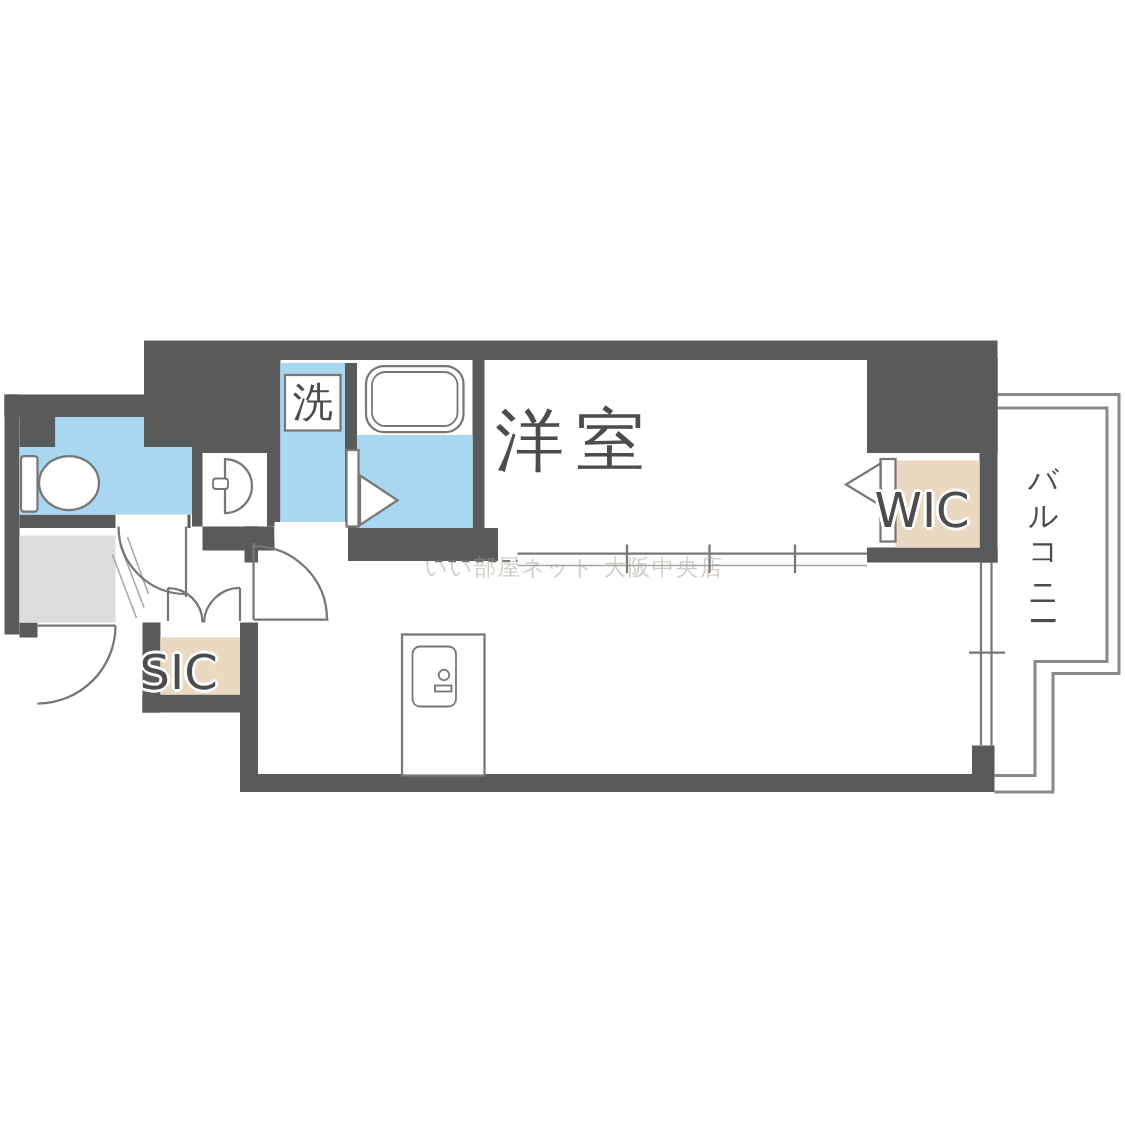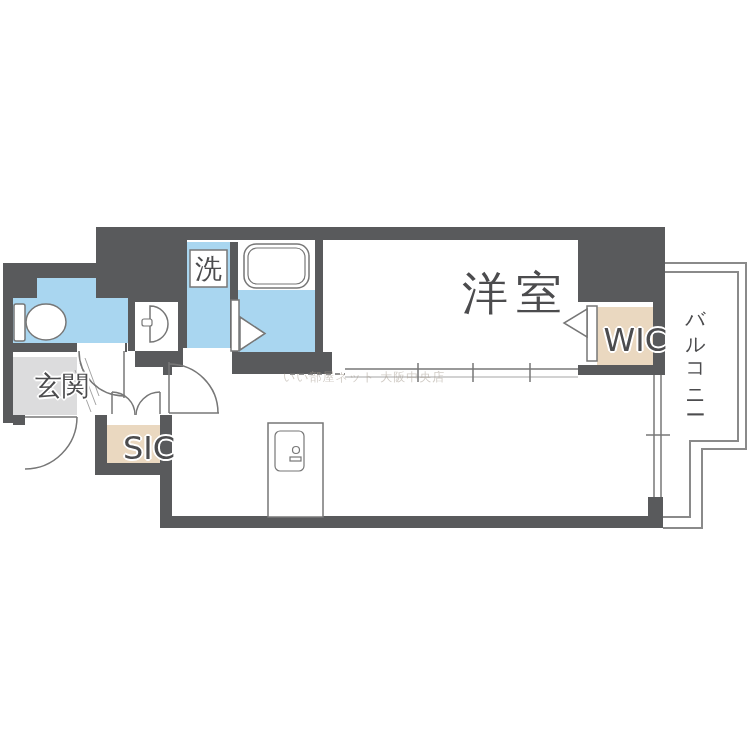--- a/index.html
+++ b/index.html
@@ -12,29 +12,29 @@
   .entry{fill:var(--entry,#dcdcdd);}
   .gap{fill:#ffffff;}
   .ico{fill:#ffffff;stroke:var(--line,#777);stroke-width:1.5;}
   .ico2{fill:none;stroke:var(--line,#777);stroke-width:1.2;}
   .ln{fill:none;stroke:var(--line,#777);stroke-width:1.5;}
   .lnthin{fill:none;stroke:#a5a5a5;stroke-width:1;}
   .bal{fill:none;stroke:var(--balcony_line,#8a8a8a);stroke-width:2;}
   .dash{fill:none;stroke:#6e6e6e;stroke-width:1.5;stroke-dasharray:5 4;}
   .knob{fill:#ffffff;stroke:var(--line,#777);stroke-width:1.2;}
   .label{position:absolute;color:var(--text,#4c4c4e);line-height:1;white-space:nowrap;}
-  .center{text-align:right;}
+  .center{text-align:left;}
   .halo{text-shadow:-2px 0 #fff,2px 0 #fff,0 -2px #fff,0 2px #fff,
         -1px -1px #fff,1px 1px #fff,-1px 1px #fff,1px -1px #fff;}
   .big{font-size:46px;letter-spacing:8px;}
   .ldk{font-size:42px;letter-spacing:3px;}
   .mid{font-size:32px;}
   .sen{font-size:27px;width:37px;text-align:center;}
   .vert{writing-mode:vertical-rl;font-size:20px;letter-spacing:4px;}
-  .wm{font-size:12px;color:var(--watermark,#a59b8f);opacity:.5;letter-spacing:1px;}
+  .wm{font-size:15px;color:var(--watermark,#a59b8f);opacity:.5;letter-spacing:1px;}
 </style>
 </head>
 <body>
 
 <div id="stage">
 
   <svg id="plan-svg" width="750" height="750" viewBox="0 0 750 750">
 
     <g>
       <polyline class="bal" points="663,263 746,263 746,449 702,449 702,528 663,528"></polyline>
@@ -153,20 +153,19 @@
     <rect class="ico" x="190" y="250" width="37" height="37"></rect>
   </svg>
 
   <div class="label big center" style="left:330px;top:270px;width:240px;">洋室</div>
 
 
   <div class="label mid halo center" style="left:583px;top:324px;width:84px;">WIC</div>
 
   <div class="label mid halo center" style="left:93px;top:432px;width:82px;">SIC</div>
 
-  <div class="label halo center" style="left:4px;top:372px;width:85px;font-size:27px;">玄関</div>
 
   <div class="label sen" style="left:190px;top:255px;">洗</div>
 
   <div class="label vert" style="left:686px;top:297px;height:140px;">バルコニー</div>
 
   <div class="label wm" style="left:283px;top:371px;width:220px;">いい部屋ネット 大阪中央店</div>
 </div>
 
 </body></html>

